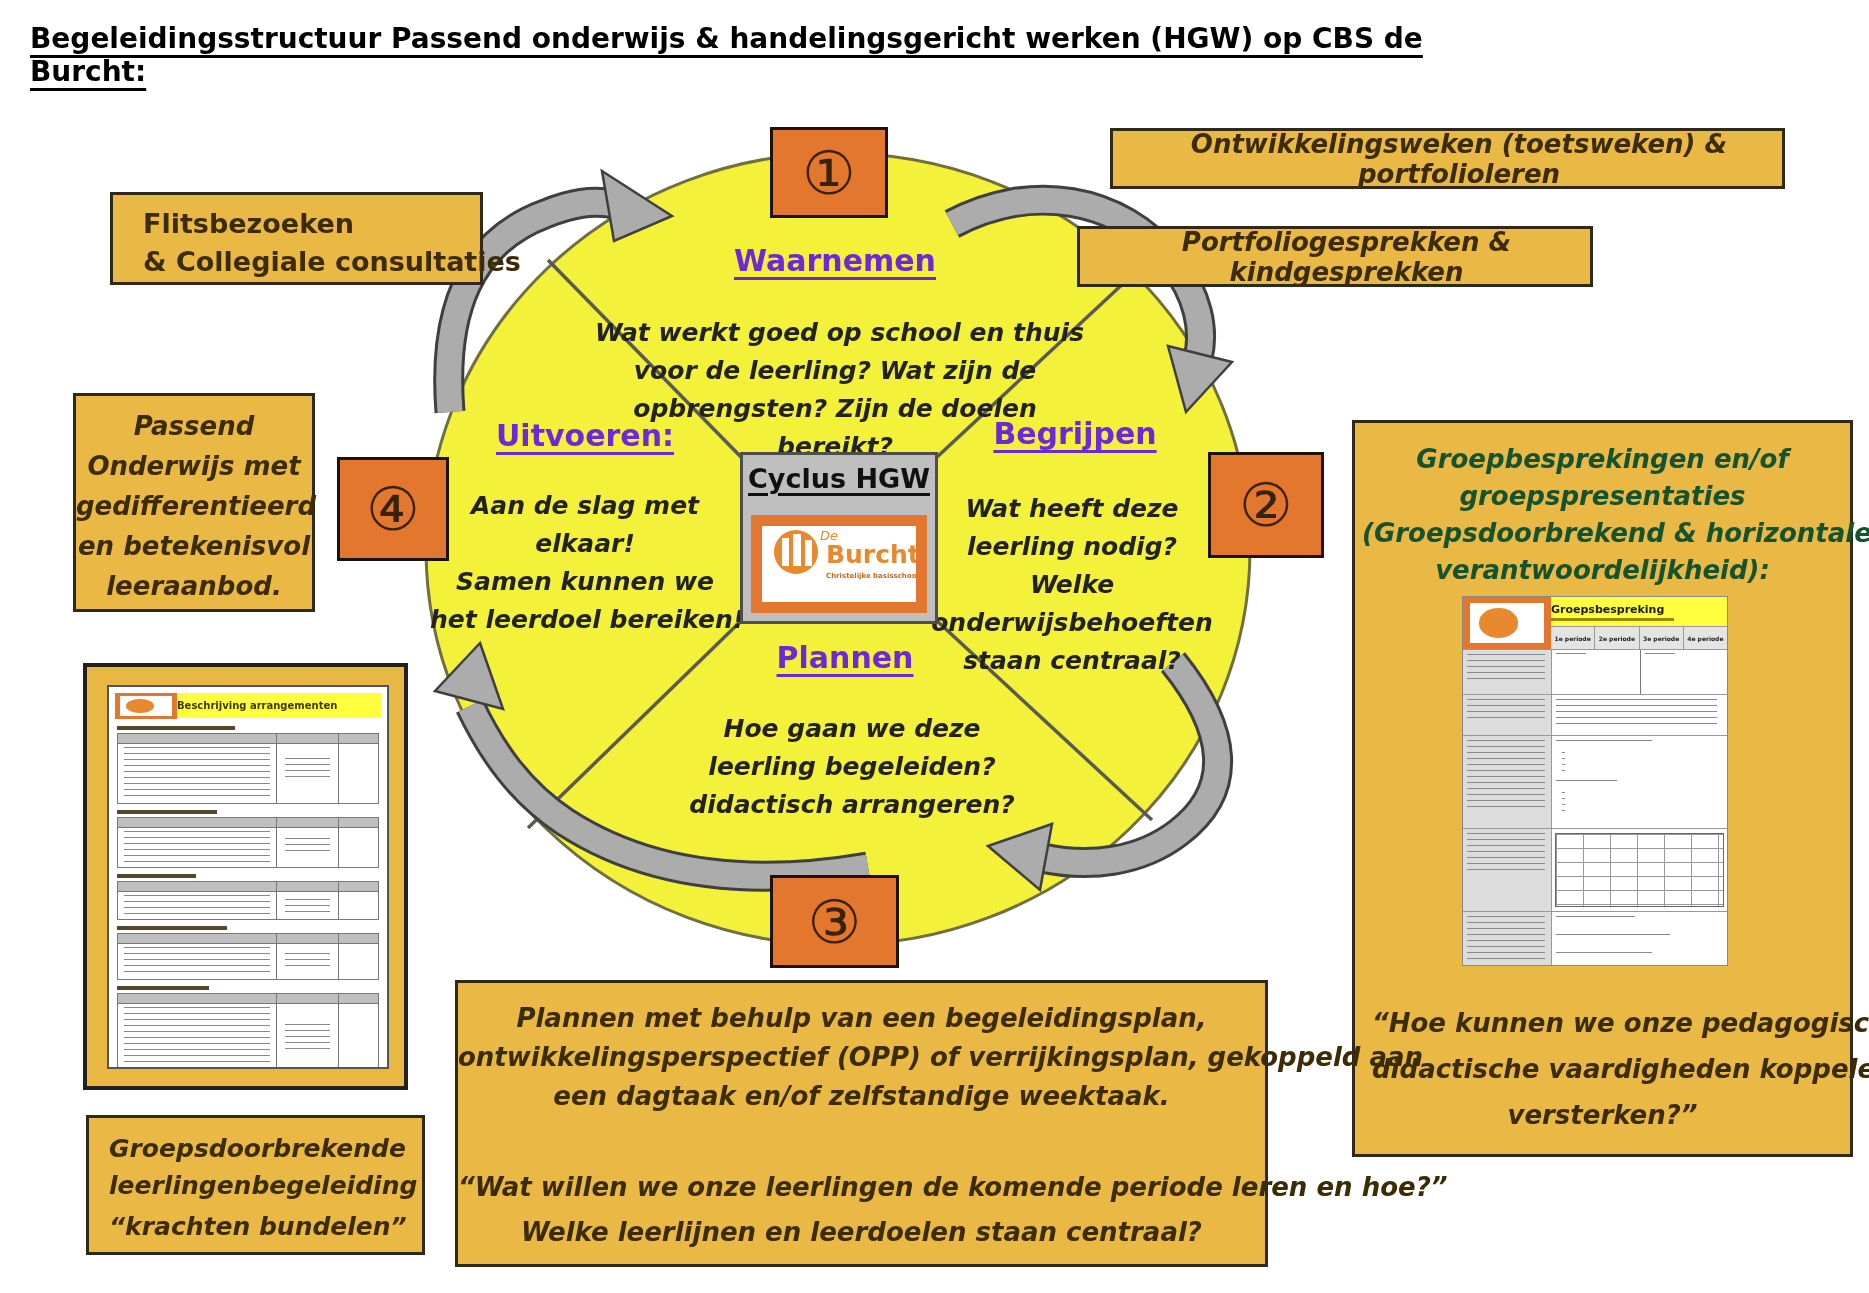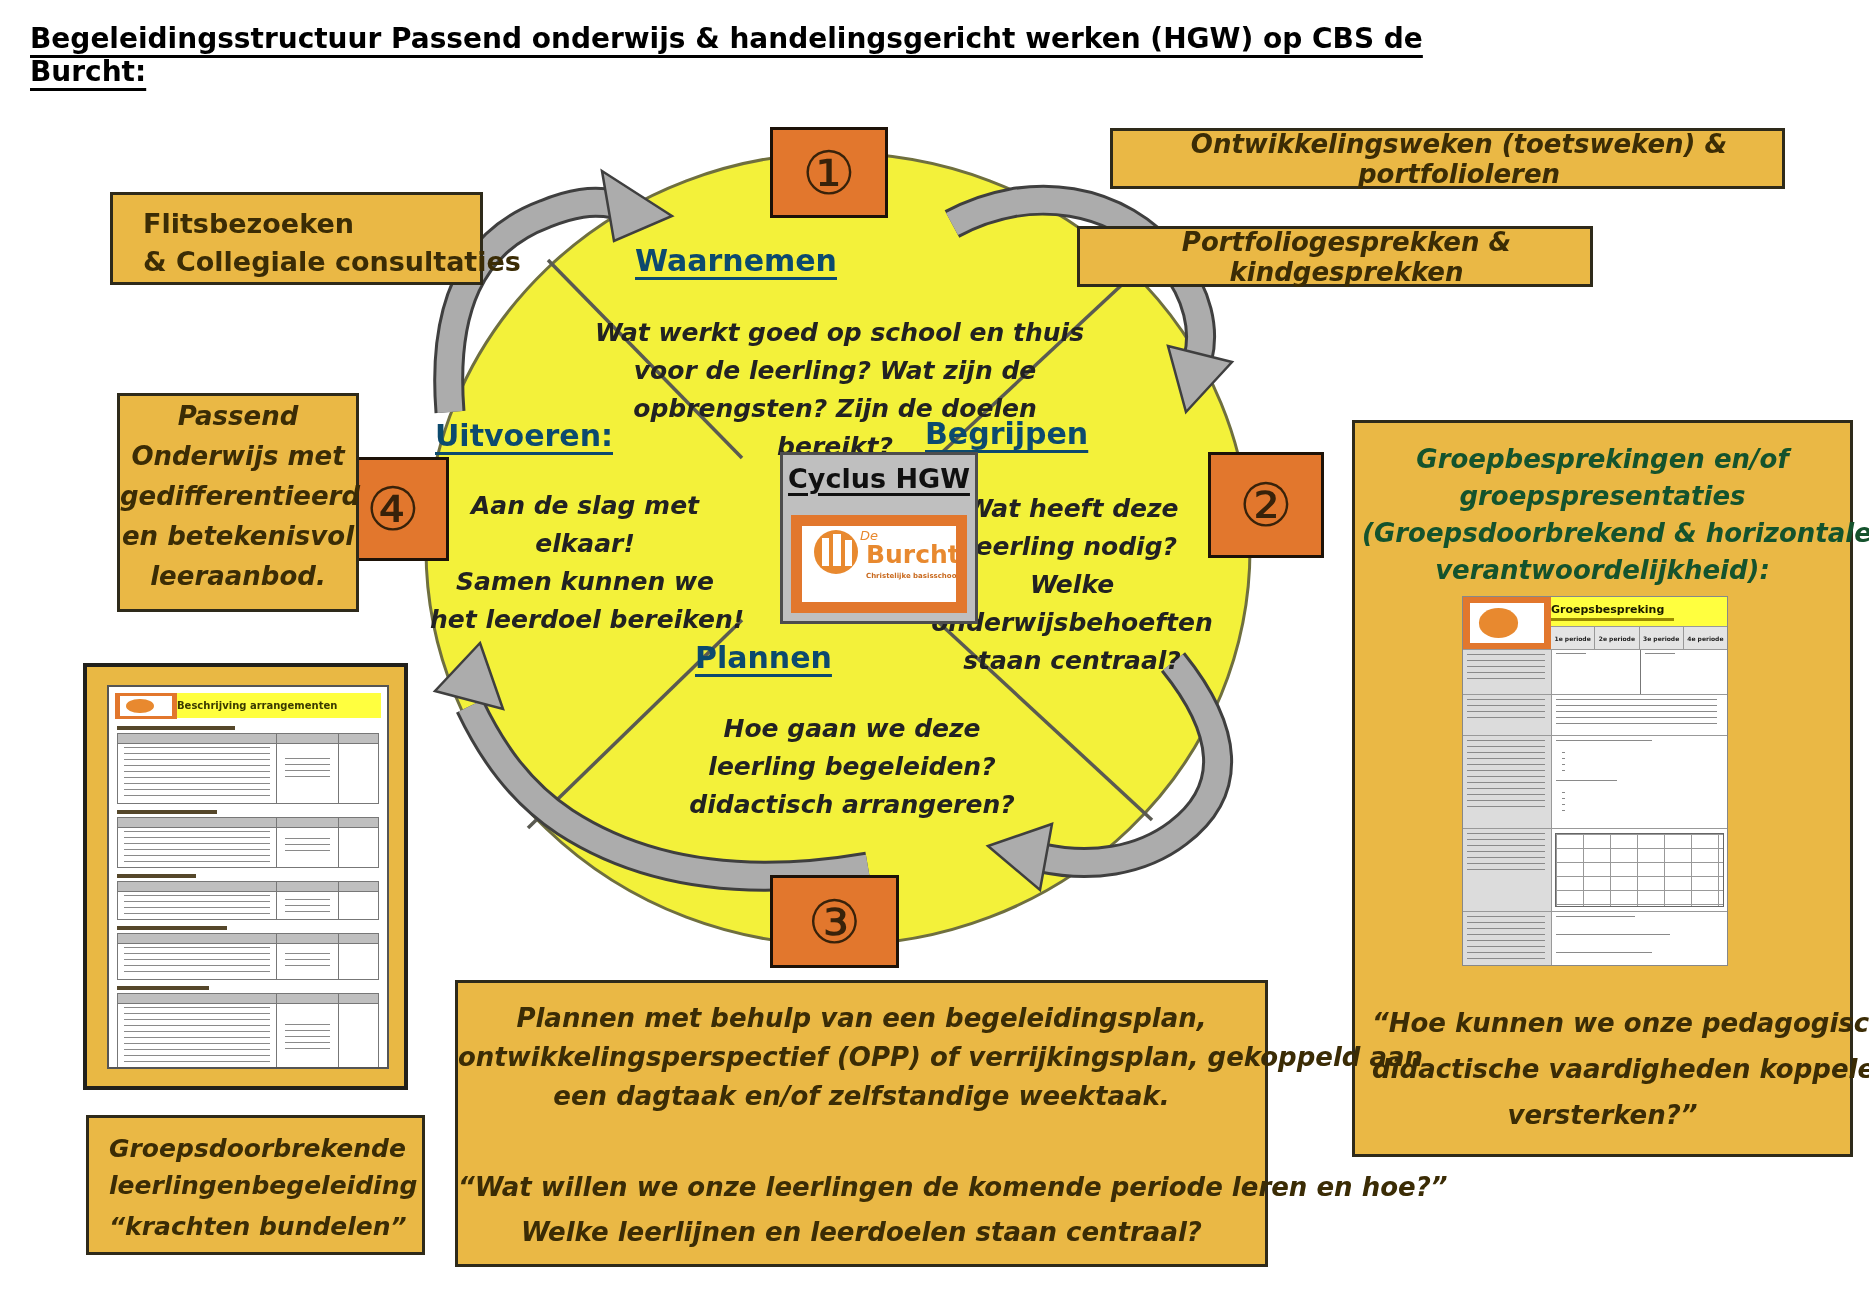--- a/index.html
+++ b/index.html
@@ -6,21 +6,21 @@
   #page-root{position:relative;width:1869px;height:1293px;background:#ffffff;overflow:hidden;
              font-family:"DejaVu Sans","Liberation Sans",sans-serif;}
   .abs{position:absolute;}
   svg{display:block;}
 
   
   .page-title{left:30px;top:22px;width:1500px;font-size:28px;font-weight:bold;color:#000;
               text-decoration:underline;text-decoration-thickness:2.5px;text-underline-offset:7px;}
 
   
-  .qhead{font-weight:bold;font-size:30px;color:#0c4a6e;
+  .qhead{font-weight:bold;font-size:30px;color:#6d28d9;text-align:center;
          text-decoration:underline;text-decoration-thickness:2.5px;text-underline-offset:6px;}
   .qtext{font-style:italic;font-weight:bold;font-size:25px;line-height:38px;color:#222;text-align:center;margin-top:6px;}
   .qtext>div{white-space:nowrap;}
 
   
   .step{background:#E2772D;border:3px solid #1d1208;display:flex;align-items:center;justify-content:center;
         font-size:60px;color:#38220a;line-height:1;}
 
   
   .gold-box{background:#EAB845;border:3px solid #2e2a1a;color:#3b2c05;box-sizing:border-box;}
@@ -130,21 +130,21 @@
     </div>
 
   <div class="abs qhead" style="left:435px;top:418px;width:300px;">Uitvoeren:</div>
   <div class="abs qtext lines" style="left:430px;top:481px;width:310px;">
       <div>Aan de slag met</div>
       <div>elkaar!</div>
       <div>Samen kunnen we</div>
       <div>het leerdoel bereiken!</div>
     </div>
 
-  <div class="abs hgw-box" style="left:740px;top:452px;width:198px;height:172px;margin-left:40px;">
+  <div class="abs hgw-box" style="left:740px;top:452px;width:198px;height:172px;">
     <div class="hgw-label">Cyclus HGW</div>
     <div class="hgw-orange">
       <div class="hgw-white">
         <div class="logo-disc"></div>
         <div class="logo-tower" style="left:20px;top:12px;width:7px;height:28px;"></div>
         <div class="logo-tower" style="left:31px;top:8px;width:8px;height:32px;"></div>
         <div class="logo-tower" style="left:43px;top:14px;width:7px;height:26px;"></div>
         <div class="logo-de">De</div>
         <div class="logo-burcht">Burcht</div>
         <div class="logo-caption">Christelijke basisschool</div>
@@ -159,21 +159,21 @@
 
   <div class="abs gold-box gold-italic center-flex" style="left:1110px;top:128px;width:675px;height:61px;">Ontwikkelingsweken (toetsweken) &amp; portfolioleren</div>
 
   <div class="abs gold-box gold-italic center-flex" style="left:1077px;top:226px;width:516px;height:61px;">Portfoliogesprekken &amp; kindgesprekken</div>
 
   <div class="abs gold-box lines" style="left:110px;top:192px;width:373px;height:93px;font-size:27px;font-weight:bold;line-height:38px;padding:10px 0 0 30px;">
       <div>Flitsbezoeken</div>
       <div>&amp; Collegiale consultaties</div>
     </div>
 
-  <div class="abs gold-box gold-italic lines" style="left:73px;top:393px;width:242px;height:219px;text-align:center;line-height:40px;padding-top:0;font-size:26px;margin-left:44px;">
+  <div class="abs gold-box gold-italic lines" style="left:73px;top:393px;width:242px;height:219px;text-align:center;line-height:40px;padding-top:10px;font-size:26px;">
       <div>Passend</div>
       <div>Onderwijs met</div>
       <div>gedifferentieerd</div>
       <div>en betekenisvol</div>
       <div>leeraanbod.</div>
     </div>
 
   <div class="abs gold-box" style="left:1352px;top:420px;width:501px;height:737px;"></div>
   <div class="abs gold-italic lines" style="left:1362px;top:441px;width:481px;text-align:center;line-height:37px;color:#14532d;">
       <div>Groepbesprekingen en/of</div>

